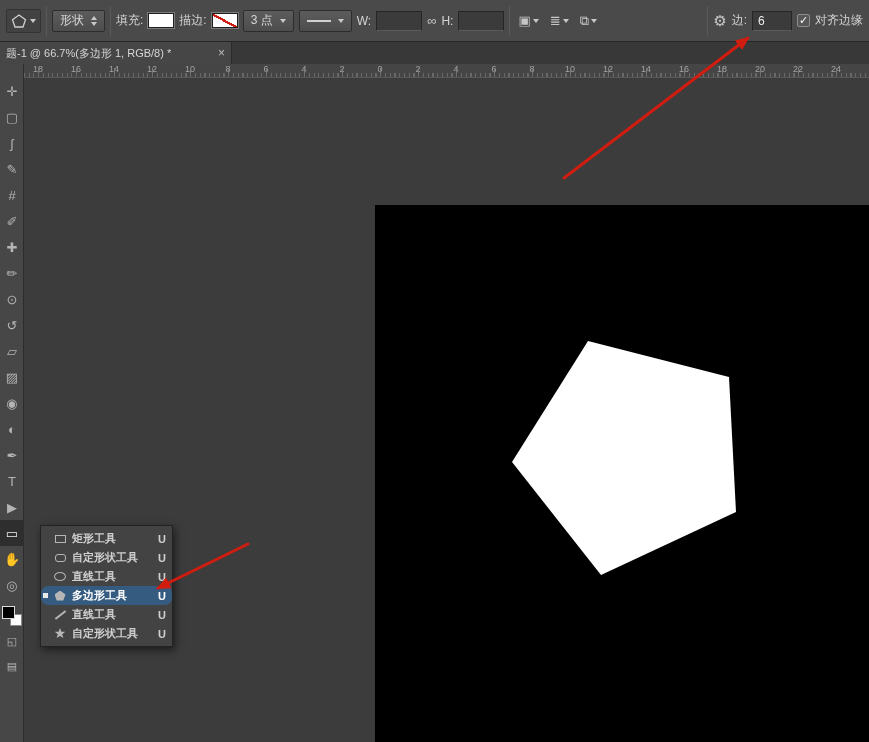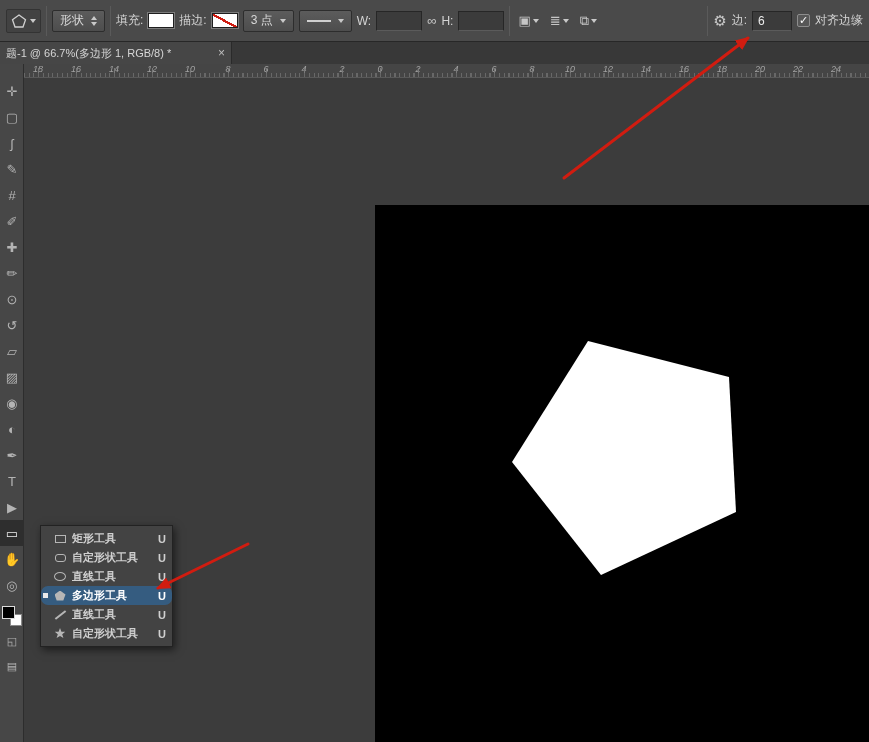--- a/index.html
+++ b/index.html
@@ -49,21 +49,21 @@
   .tool.selected { background:#2e2e2e; color:#ececec; }
   .color-widget { position:relative; width:20px; height:20px; margin:8px auto 0; }
   .color-widget .bg { position:absolute; right:0; bottom:0; width:12px; height:12px; background:#ffffff; border:1px solid #8a8a8a; }
   .color-widget .fg { position:absolute; left:0; top:0; width:13px; height:13px; background:#000000; border:1px solid #dcdcdc; }
   .small-icon { width:24px; height:20px; display:flex; align-items:center; justify-content:center; color:#b4b4b4; font-size:11px; margin-top:5px; }
 
   .workspace { position:absolute; left:24px; top:0; right:0; height:100%; }
   .ruler { position:absolute; left:0; top:0; right:0; height:14px; background:#454545; border-bottom:1px solid #595959; overflow:hidden; }
   .ruler::after { content:""; position:absolute; left:0; right:0; bottom:0; height:4px;
     background-image:repeating-linear-gradient(to right, #686868 0 1px, transparent 1px 4.75px); }
-  .ruler-label { position:absolute; top:0; transform:translateX(-50%); font-size:9px; color:#a2a2a2;font-style:italic; }
+  .ruler-label { position:absolute; top:0; transform:translateX(-50%); font-size:9px; color:#a2a2a2; }
   .ruler-tick { position:absolute; bottom:0; width:1px; height:9px; background:#7a7a7a; }
   .canvas-area { position:absolute; left:0; top:14px; right:0; bottom:0; background:#3c3c3c; }
   .doc-canvas { position:absolute; left:351px; top:127px; width:494px; height:537px; background:#000000; }
   .doc-canvas svg { display:block; }
 
   
   .flyout { position:absolute; left:40px; top:525px; width:133px; background:#434343; border:1px solid #222222;
     box-shadow:2px 3px 8px rgba(0,0,0,0.55); padding:3px 0; z-index:40;font-weight:bold; }
   .flyout-item { display:flex; align-items:center; height:19px; padding:0 6px 0 2px; gap:5px; font-size:11px; color:#d0d0d0; }
   .flyout-item.selected { background:#355c80; color:#ffffff;border-radius:7px; }

